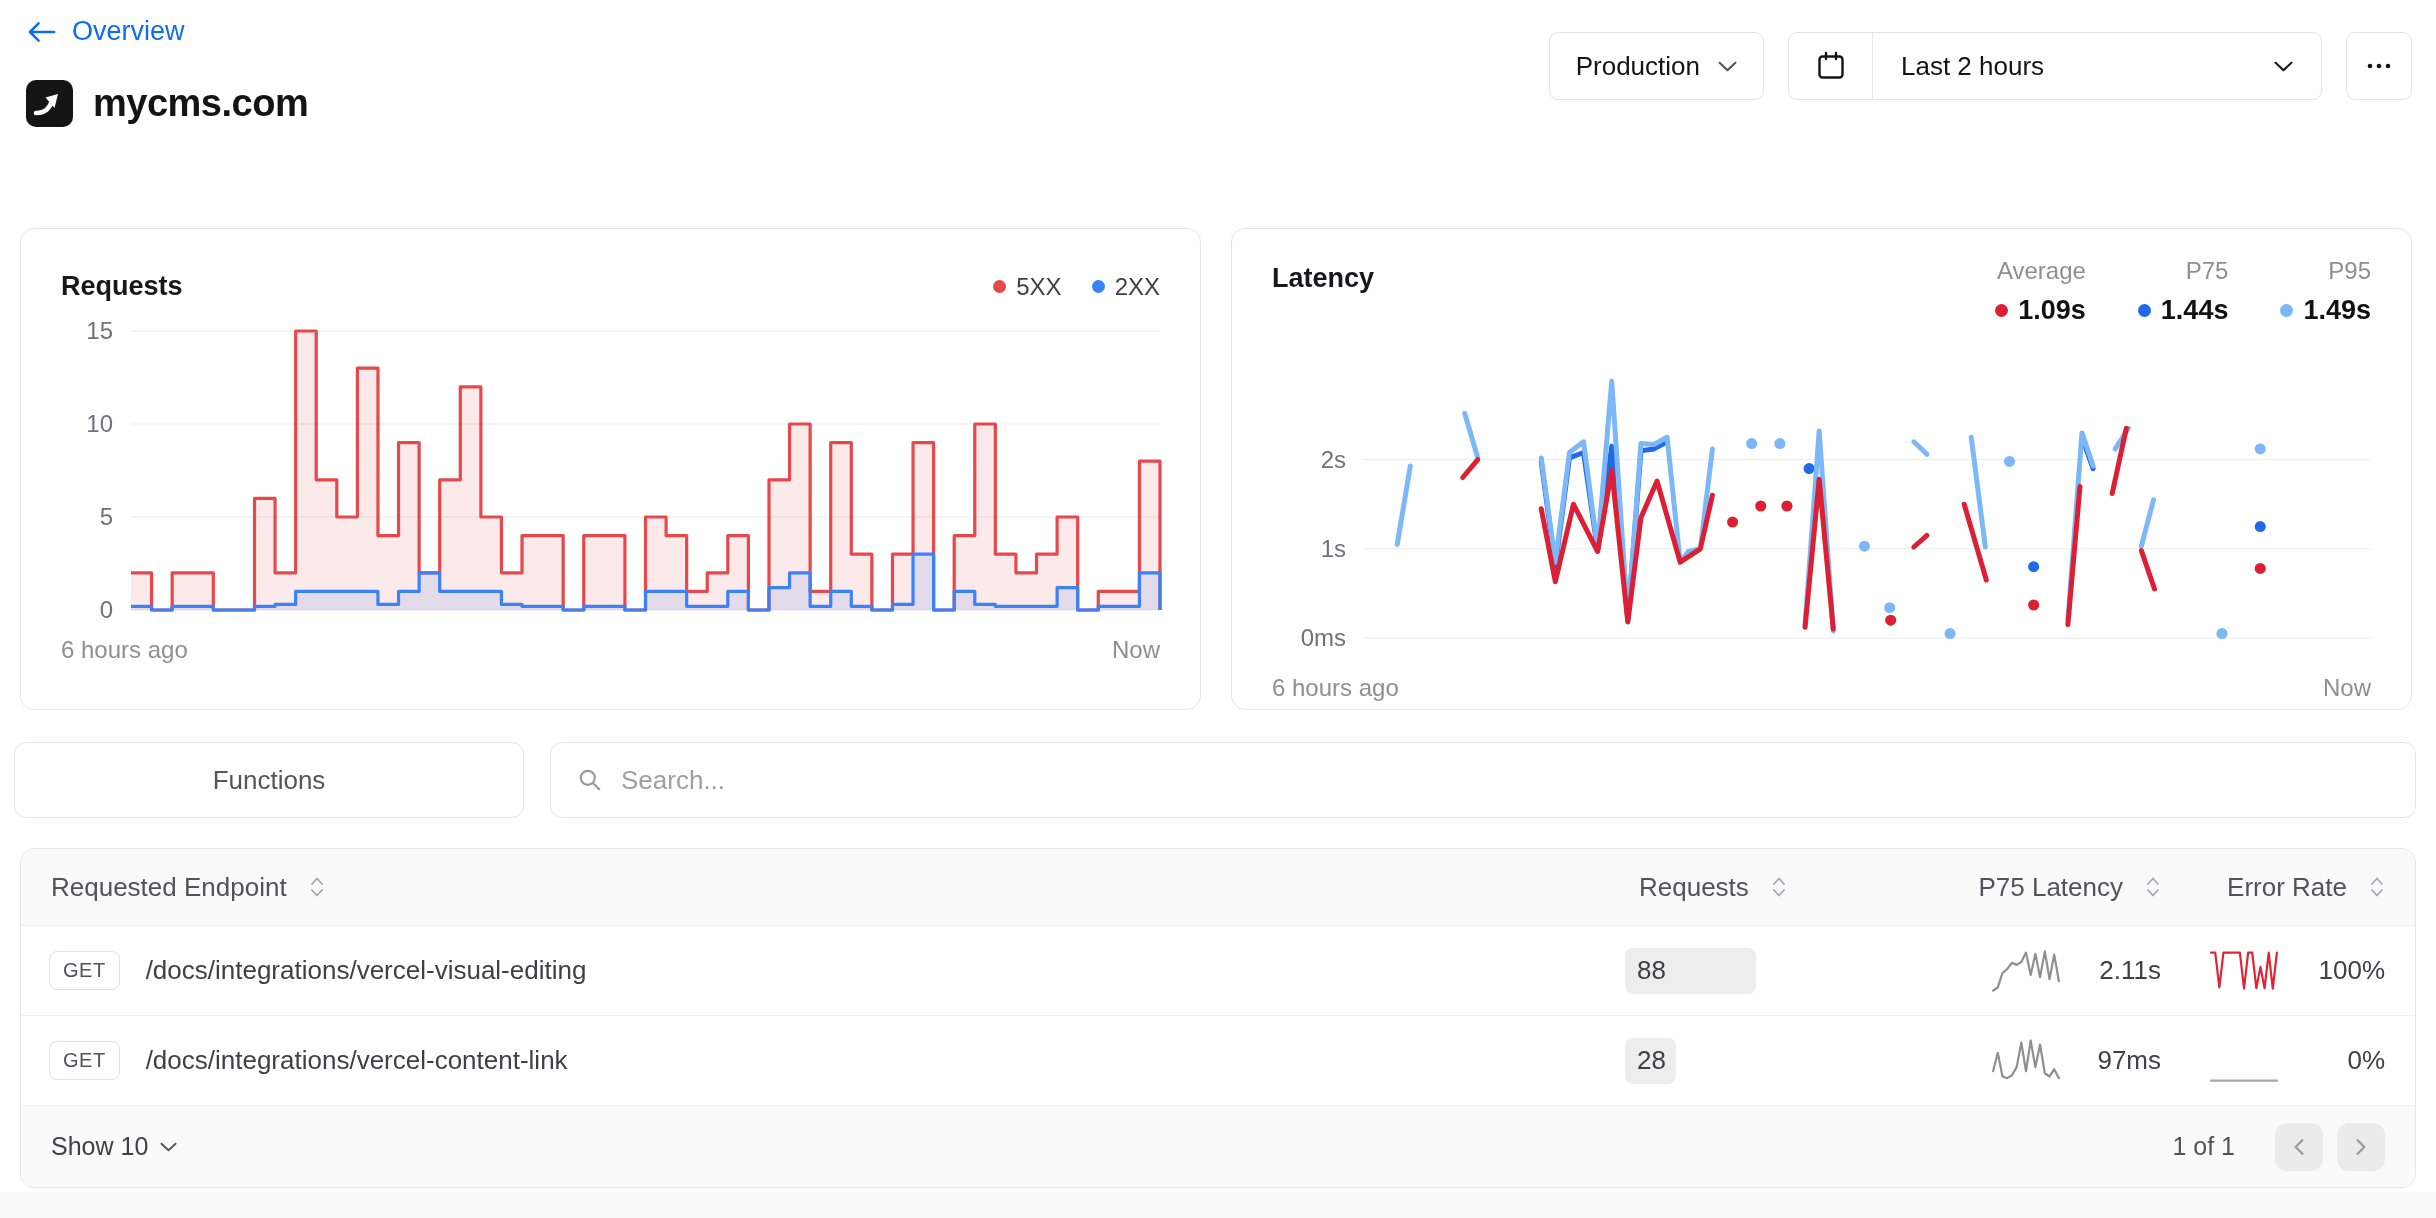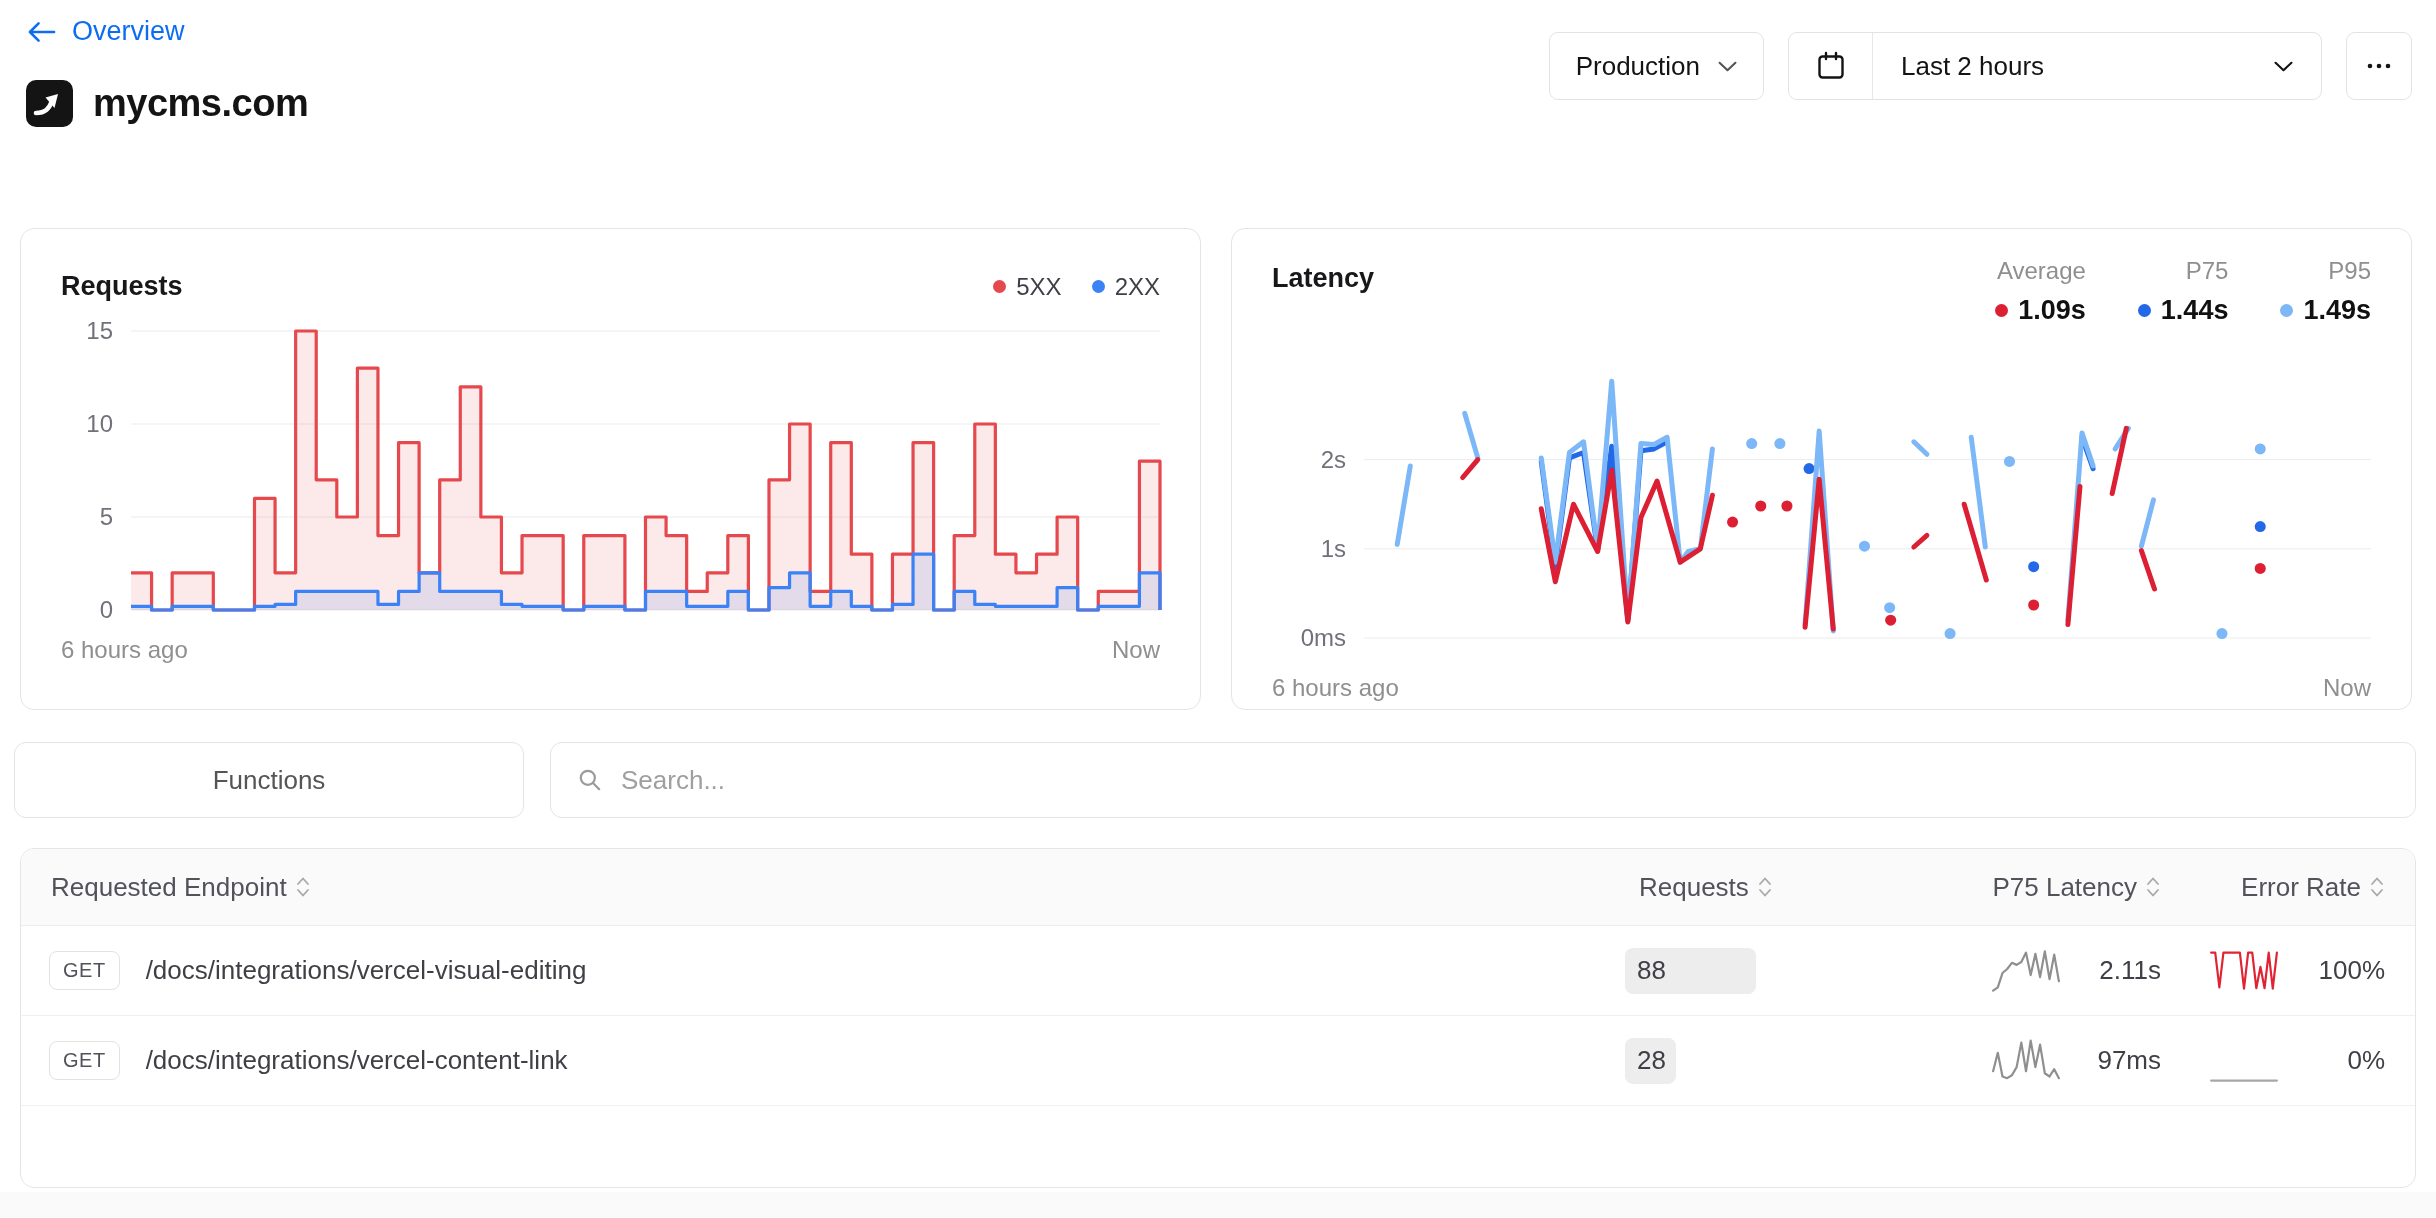--- a/index.html
+++ b/index.html
@@ -49,21 +49,21 @@
   .tab { flex:1; display:flex; align-items:center; justify-content:center; font-size:26px; color:#555; border-radius:9px; cursor:pointer; }
   .tab.active { background:#efefef; color:#111; font-weight:500; }
   .searchbox { position:absolute; top:742px; left:550px; right:20px; height:76px; border:1px solid #e5e5e5; border-radius:12px; background:#fff; display:flex; align-items:center; gap:18px; padding:0 26px; }
   .searchbox input { border:none; outline:none; flex:1; font-size:26px; color:#8b5cf6; font-family:"Liberation Sans",sans-serif; background:transparent; }
   .searchbox input::placeholder { color:#9f9f9f; }
 
   
   .table { position:absolute; top:848px; left:20px; right:20px; height:340px; background:#fff; border:1px solid #e5e5e5; border-radius:14px; display:flex; flex-direction:column; overflow:hidden; }
   .thead, .trow { display:grid; grid-template-columns:1fr 332px 218px 240px; align-items:center; }
   .thead { height:77px; background:#fafafa; border-bottom:1px solid #ececec; font-size:26px; color:#52525b; }
-  .th { display:flex; align-items:center; gap:8px; cursor:pointer; }
+  .th { display:flex; align-items:center; gap:22px; cursor:pointer; }
   .th1 { padding-left:30px; } .th2 { padding-left:14px; }
   .th3 { justify-content:flex-end; padding-right:14px; } .th4 { justify-content:flex-end; padding-right:30px; }
   .trow { height:90px; border-bottom:1px solid #f0f0f0; background:#fff; cursor:pointer; }
   .cell-ep { display:flex; align-items:center; gap:26px; padding-left:28px; }
   .method { border:1px solid #e2e2e2; border-radius:8px; padding:7px 13px; font-size:20px; color:#52525b; letter-spacing:0.5px; }
   .path { font-size:26px; color:#3f3f46; }
   .reqpill { height:46px; min-width:fit-content; background:#ededed; border-radius:8px; display:flex; align-items:center; padding:0 10px 0 12px; font-size:26px; color:#3f3f46; }
   .cell-sp { display:flex; align-items:center; justify-content:flex-end; gap:14px; padding-right:14px; font-size:26px; color:#3f3f46; }
   .cell-sp.err { padding-right:30px; gap:16px; }
   .spark { width:70px; height:52px; overflow:visible; }
@@ -334,13 +334,36 @@
       <span class="spval">97ms</span>
     </div>
     <div class="cell-sp err">
       <svg class="spark" viewBox="0 0 100 56" preserveAspectRatio="none">
           <polyline points="3.0,49.1 97.0,49.1" fill="none" stroke="#a8a8a8" stroke-width="2.2" stroke-linecap="round" stroke-linejoin="round" vector-effect="non-scaling-stroke"></polyline>
         </svg>
       <span class="spval err">0%</span>
     </div>
   </div>
 
+  <div class="tfoot">
+    <div class="showsel">
+      <span>Show 10</span>
+      <svg width="17" height="10" viewBox="0 0 18 10">
+          <path d="M1.5 1.5 L9 8.5 L16.5 1.5" fill="none" stroke="#52525b" stroke-width="2" stroke-linecap="round" stroke-linejoin="round"></path>
+        </svg>
+    </div>
+    <div class="foot-right">
+      <span class="pageinfo">1 of 1</span>
+      <div class="pagerbtns">
+        <button class="pagerbtn">
+          <svg width="12" height="18" viewBox="0 0 10 16">
+              <path d="M8 2 L2 8 L8 14" fill="none" stroke="#9a9a9a" stroke-width="2" stroke-linecap="round" stroke-linejoin="round"></path>
+            </svg>
+        </button>
+        <button class="pagerbtn">
+          <svg width="12" height="18" viewBox="0 0 10 16">
+              <path d="M2 2 L8 8 L2 14" fill="none" stroke="#9a9a9a" stroke-width="2" stroke-linecap="round" stroke-linejoin="round"></path>
+            </svg>
+        </button>
+      </div>
+    </div>
+  </div>
 </div>
 
 </body></html>

